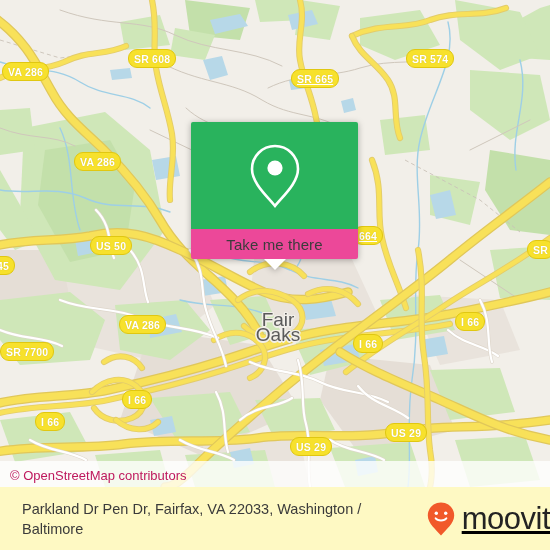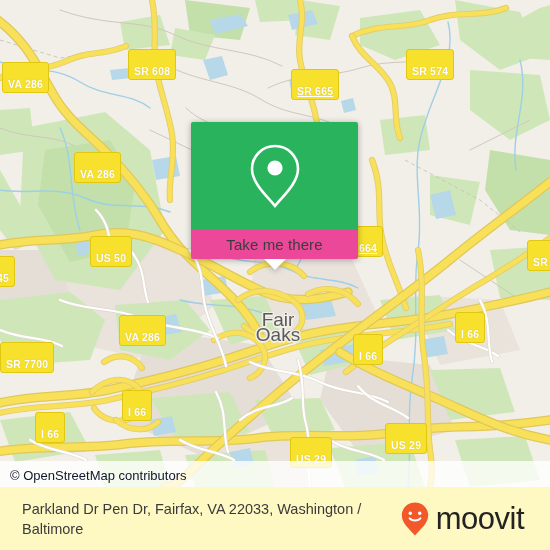--- a/index.html
+++ b/index.html
@@ -15,28 +15,28 @@
     position:absolute;left:0;top:0;width:550px;height:487px;
     background:#f2efe9;overflow:hidden;
   }
   .map-canvas{position:absolute;left:0;top:0;width:550px;height:487px;}
 
   
   .shield{
     position:absolute;
     background:#f7e12c;
     border:1.5px solid #e0c711;
-    border-radius:3px;
+    border-radius:9px;
     color:#ffffff;
     font-size:10.5px;
     font-weight:bold;
     letter-spacing:.2px;
     line-height:14px;
     height:14px;
-    padding:14px 5px 1px 5px;
+    padding:2px 5px 1px 5px;
     white-space:nowrap;
     text-shadow:0 0 1px rgba(120,100,0,.35);
     box-sizing:content-box;
   }
 
   
   .place-label{
     position:absolute;
     color:#5b5b5b;
     font-size:19px;
@@ -51,21 +51,21 @@
   }
   .place-label span{display:block;}
 
   
   .attrib-strip{
     position:absolute;left:0;bottom:0;width:550px;height:26px;
     background:rgba(255,255,255,.78);
   }
   .attrib-text{
     position:absolute;left:10px;bottom:4px;
-    font-size:13px;color:#0f172a;white-space:nowrap;
+    font-size:13px;color:#be185d;white-space:nowrap;
   }
 
   
   .popup{
     position:absolute;left:191px;top:122px;width:167px;
     filter:drop-shadow(0 1px 3px rgba(0,0,0,.30));
   }
   .popup-top{
     height:107px;border-radius:2px 2px 0 0;
     display:flex;align-items:center;justify-content:center;
@@ -90,21 +90,21 @@
     background:#fef9c3;
     display:flex;align-items:center;
   }
   .footer-address{
     flex:1 1 auto;
     padding:0 6px 0 22px;
     font-size:14.5px;line-height:20px;color:#3b3b3b;
   }
   .footer-logo{
     flex:0 0 auto;display:flex;align-items:center;
-    padding-right:26px;gap:6px;
+    padding-right:0;gap:6px;text-decoration:underline;
   }
   .moovit-word{
     font-size:31px;line-height:31px;color:#232323;
     letter-spacing:-.5px;font-weight:normal;
   }
 </style>
 </head>
 <body>
 
 <div id="app">

